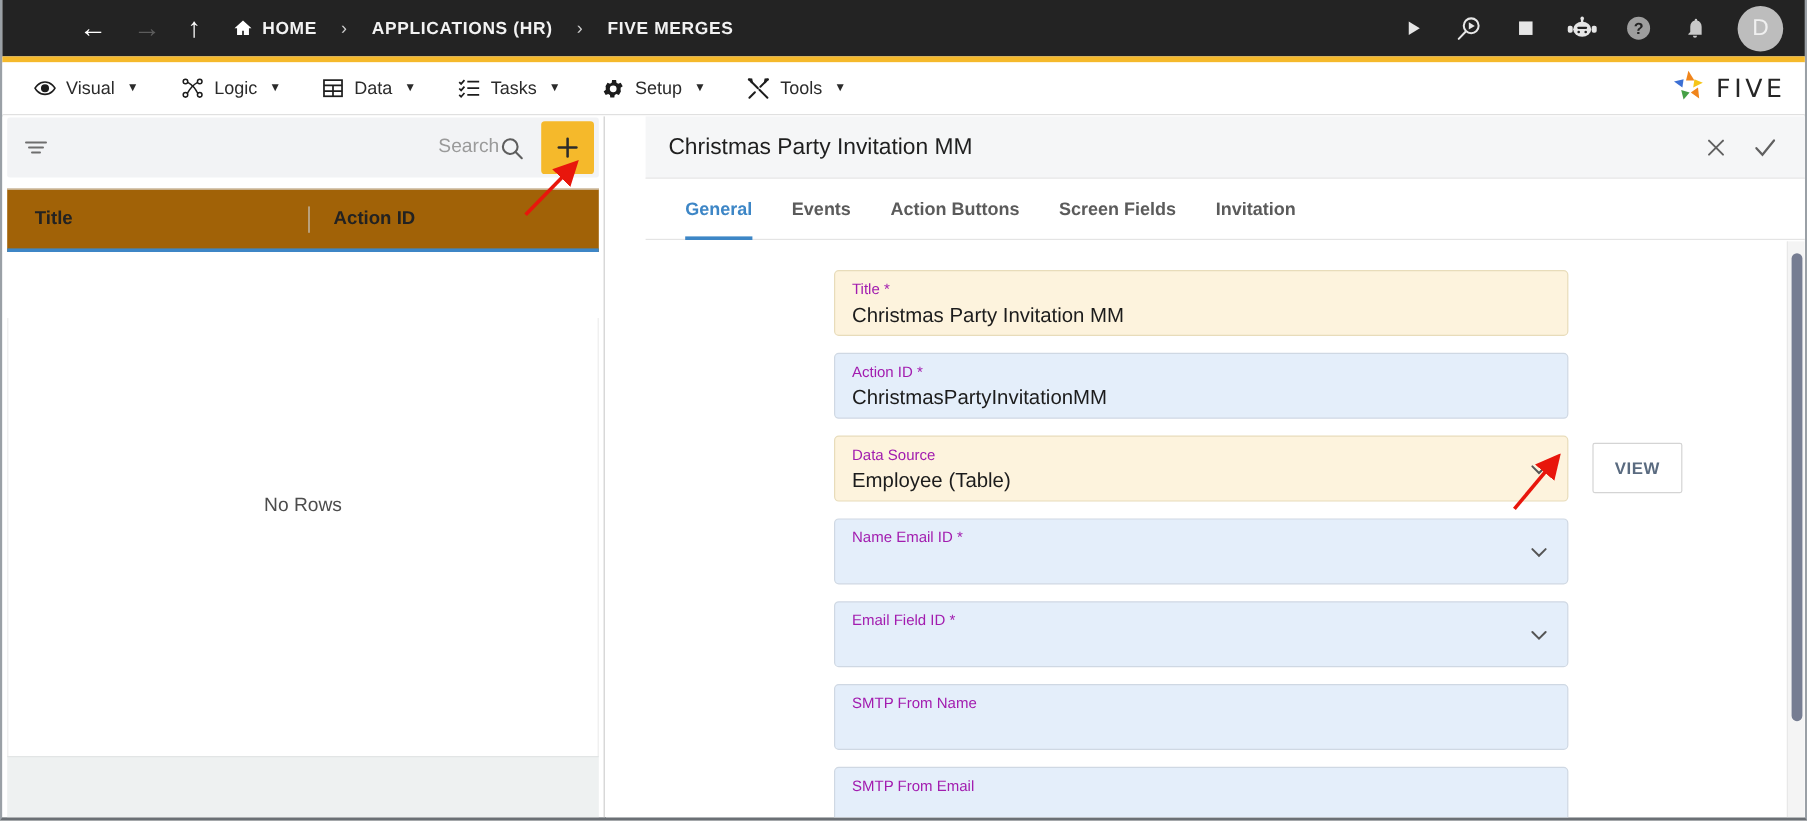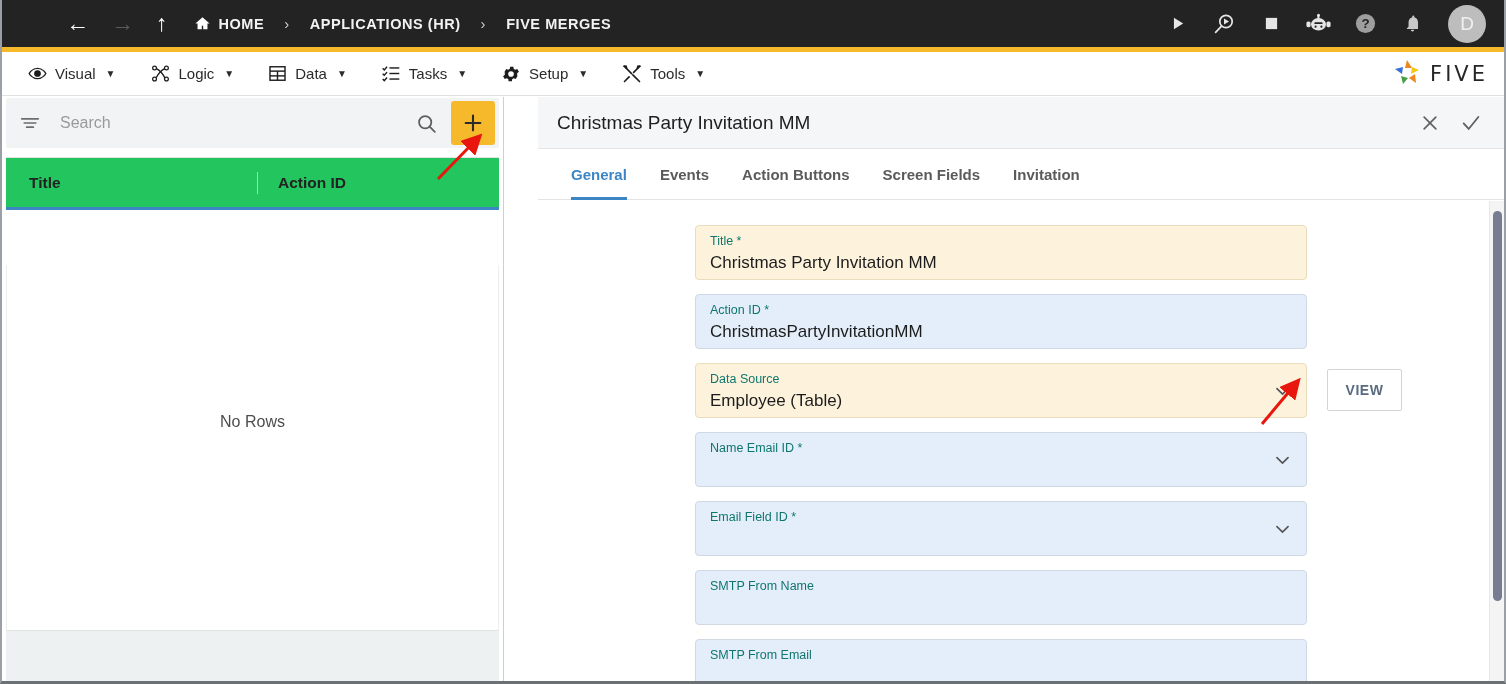--- a/index.html
+++ b/index.html
@@ -98,32 +98,33 @@
     position: relative; height: 50px; margin: 1px 4px 0 4px;
     background: #f2f3f5;
     display: flex; align-items: center;
     border-radius: 2px;
   }
   .filter-icon { margin-left: 14px; display: flex; align-items: center; }
   .search-input {
     flex: 1; border: none; outline: none; background: transparent;
     font-size: 16px; color: #a16207; margin-left: 20px;
     font-family: "Liberation Sans", sans-serif;
+    text-align: right;
   }
   .search-input::placeholder { color: #9a9a9a; }
   .search-mag { margin-right: 14px; display: flex; align-items: center; }
   .add-btn {
     width: 44px; height: 44px; background: #f5b92b;
     border: none; border-radius: 3px; margin-right: 4px;
     display: flex; align-items: center; justify-content: center;
     cursor: pointer; color: #2b2b2b;
   }
   .table-head {
     margin: 9px 4px 0 4px; height: 53px;
-    background: #22c55e;
+    background: #a16207;
     border-top: 1px solid #e3e3e3;
     border-bottom: 3px solid #3d86c6;
     display: flex; align-items: center;
     position: relative;
   }
   .th {
     font-size: 15.5px; font-weight: bold; color: #222;
   }
   .th-title { margin-left: 23px; width: 228px; }
   .th-div {
@@ -187,21 +188,21 @@
     margin: 0 0 14px 190px;
   }
   .field {
     position: relative; width: 612px; height: 55px;
     border-radius: 4px; border: 1px solid #cfd8e3;
     background: #e4eefa;
     padding: 8px 14px 0 14px;
   }
   .field.modified { background: #fdf3dd; border-color: #e8dcba; }
   .field-label {
-    font-size: 12.5px; color: #0f766e; line-height: 14px;
+    font-size: 12.5px; color: #a21caf; line-height: 14px;
   }
   .field-value {
     font-size: 17px; color: #1c1c1c; line-height: 24px; margin-top: 3px;
   }
   .chevron {
     position: absolute; right: 14px; top: 50%; transform: translateY(-50%);
     color: #555; display: flex;
   }
   .view-btn {
     margin-left: 20px; width: 75px; height: 42px;

